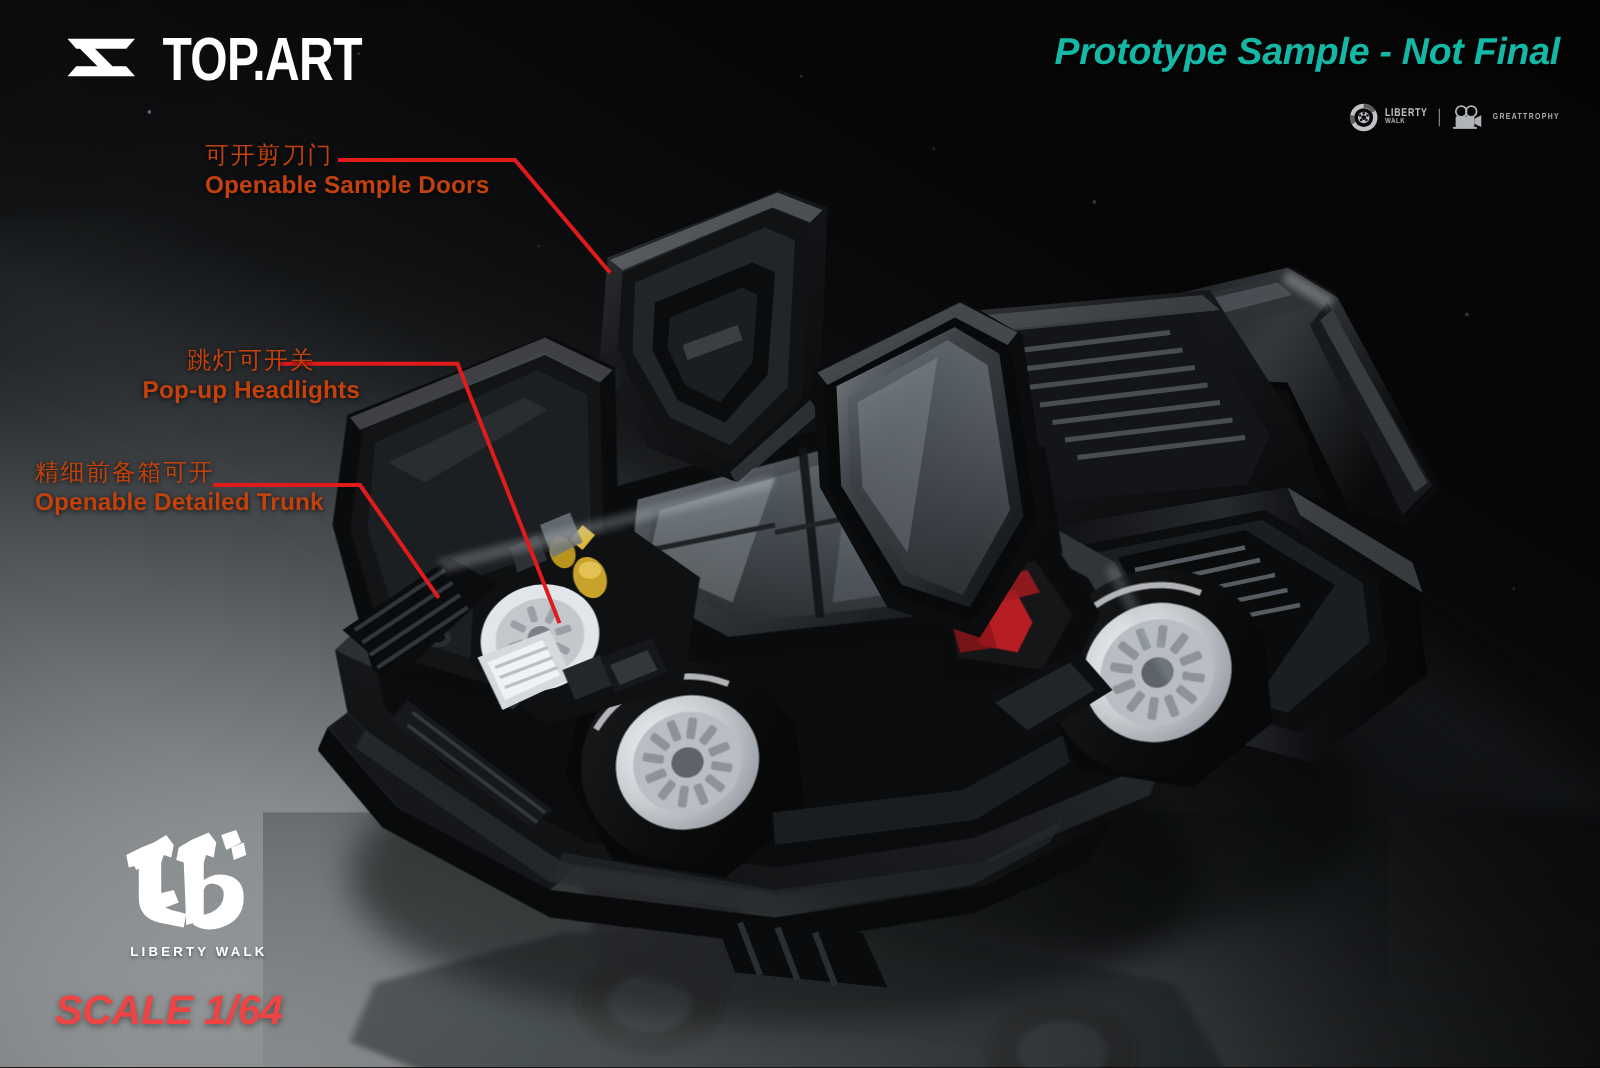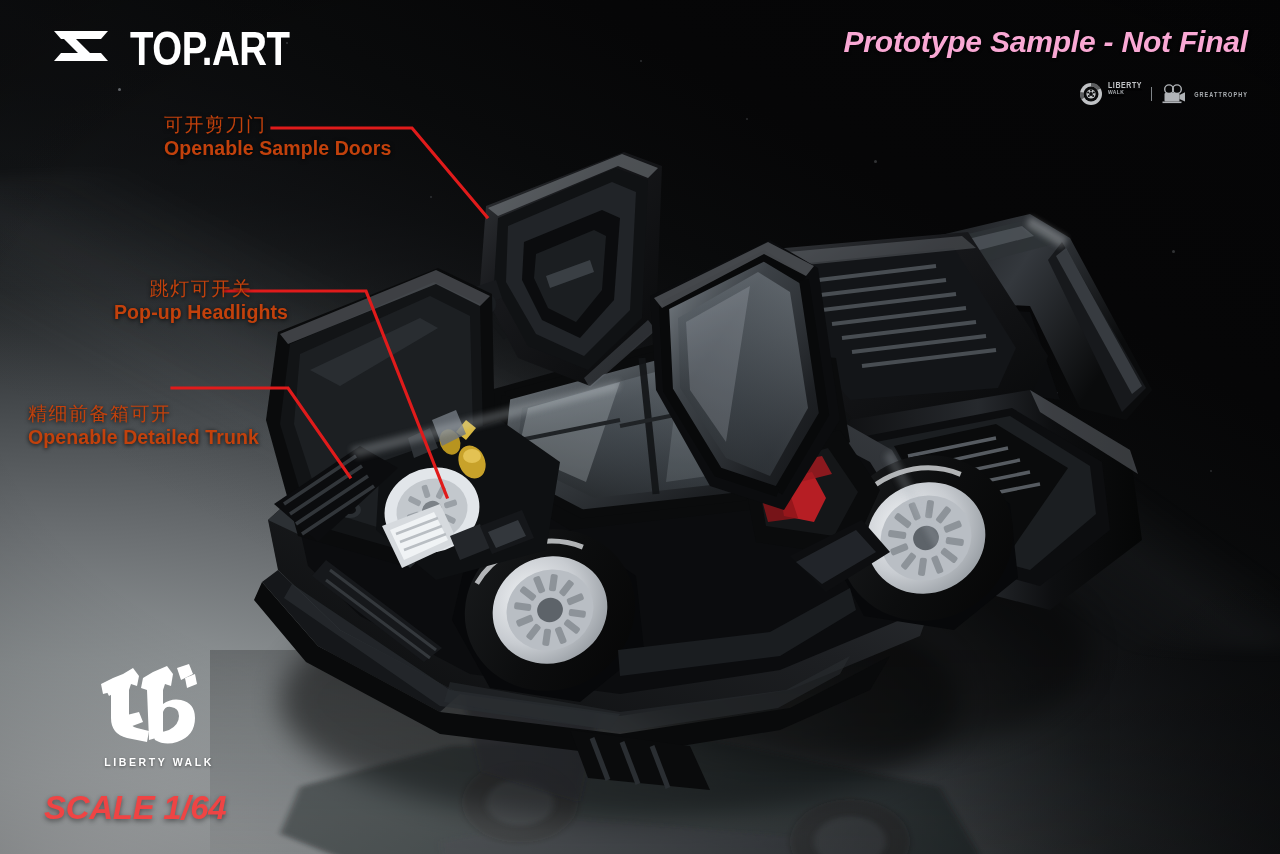--- a/index.html
+++ b/index.html
@@ -30,45 +30,45 @@
   #car{position:absolute;left:150px;top:90px;width:1000px;height:720px;}
   #car svg{display:block;width:100%;height:100%;overflow:visible;}
 
   
   .topart{position:absolute;left:46px;top:22px;display:flex;align-items:flex-end;gap:14px;}
   .topart-mark{width:70px;height:46px;}
   .topart-word{color:#fff;font-size:40px;font-weight:700;letter-spacing:-.5px;
     font-family:"Liberation Sans",sans-serif;line-height:1;
     transform:scaleY(1.22) scaleX(.96);transform-origin:left center;}
 
-  .proto{position:absolute;right:32px;top:25px;color:#f9a8d4;font-size:30px;font-weight:700;
+  .proto{position:absolute;right:32px;top:25px;color:#14b8a6;font-size:30px;font-weight:700;
     font-style:italic;letter-spacing:-.2px;white-space:nowrap;
     text-shadow:0 1px 3px rgba(0,0,0,.8);}
 
   .partner-bar{position:absolute;right:32px;top:82px;display:flex;align-items:center;gap:9px;
     opacity:.82;}
-  .lw-logo{display:flex;gap:5px;text-decoration:underline;}
+  .lw-logo{display:flex;align-items:center;gap:5px;text-decoration:underline;}
   .lw-word{display:flex;flex-direction:column;line-height:1;}
   .lw-word span:first-child{color:#e9ecef;font-size:7px;font-weight:700;letter-spacing:.6px;
     transform:scaleY(1.3);transform-origin:left bottom;}
   .lw-word span:last-child{color:#cfd4d8;font-size:5px;font-weight:700;letter-spacing:.4px;
     transform:scaleY(1.25);transform-origin:left top;}
   .bar-sep{width:1px;height:14px;background:#9aa0a5;}
   .gt-logo{display:flex;align-items:center;gap:5px;}
   .gt-word{color:#cfd4d8;font-size:5.5px;font-weight:700;letter-spacing:1.1px;
     transform:scaleY(1.25);}
 
   
   .callout{position:absolute;color:#c2410c;text-shadow:0 1px 4px rgba(0,0,0,.85);}
   .callout .cn{font-size:19px;font-weight:500;letter-spacing:1.5px;line-height:1.15;
     font-family:"DejaVu Sans","Liberation Sans",sans-serif;}
   .callout .en{font-size:19.5px;font-weight:700;letter-spacing:.1px;line-height:1.2;margin-top:1px;}
   #co-doors{left:164px;top:114px;}
   #co-head{left:114px;top:278px;text-align:center;}
-  #co-trunk{left:28px;top:368px;margin-top:35px;}
+  #co-trunk{left:28px;top:368px;}
   #leaders{position:absolute;inset:0;pointer-events:none;}
 
   
   .lb-block{position:absolute;left:84px;top:660px;width:130px;text-align:center;}
   .lb-mark{width:112px;height:92px;margin:0 auto;display:block;}
   .lb-name{color:#fff;font-size:10.5px;font-weight:700;letter-spacing:2.6px;margin-top:4px;
     text-shadow:0 1px 3px rgba(0,0,0,.45);text-align:right;}
   .scale{position:absolute;left:44px;top:789px;color:#ef4444;font-size:33px;font-weight:700;
     font-style:italic;letter-spacing:-.3px;text-shadow:0 2px 5px rgba(0,0,0,.45);}
 </style>

